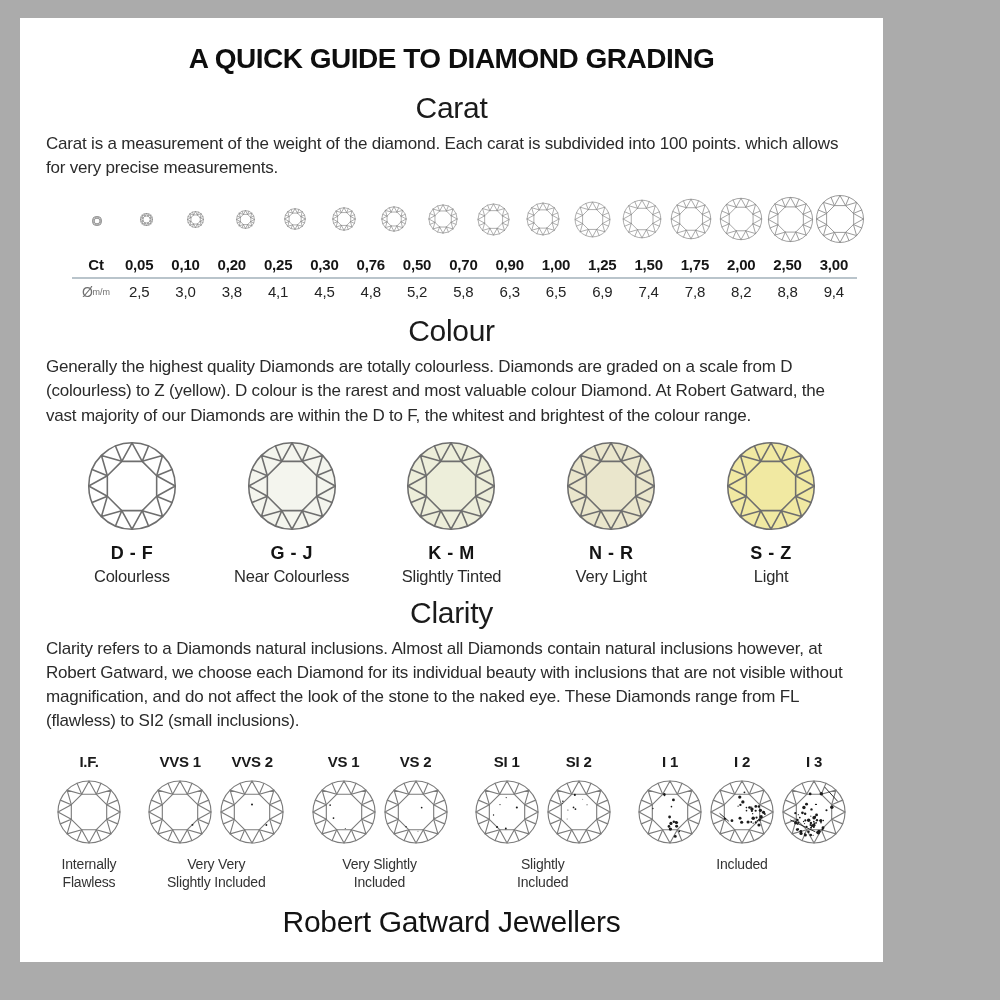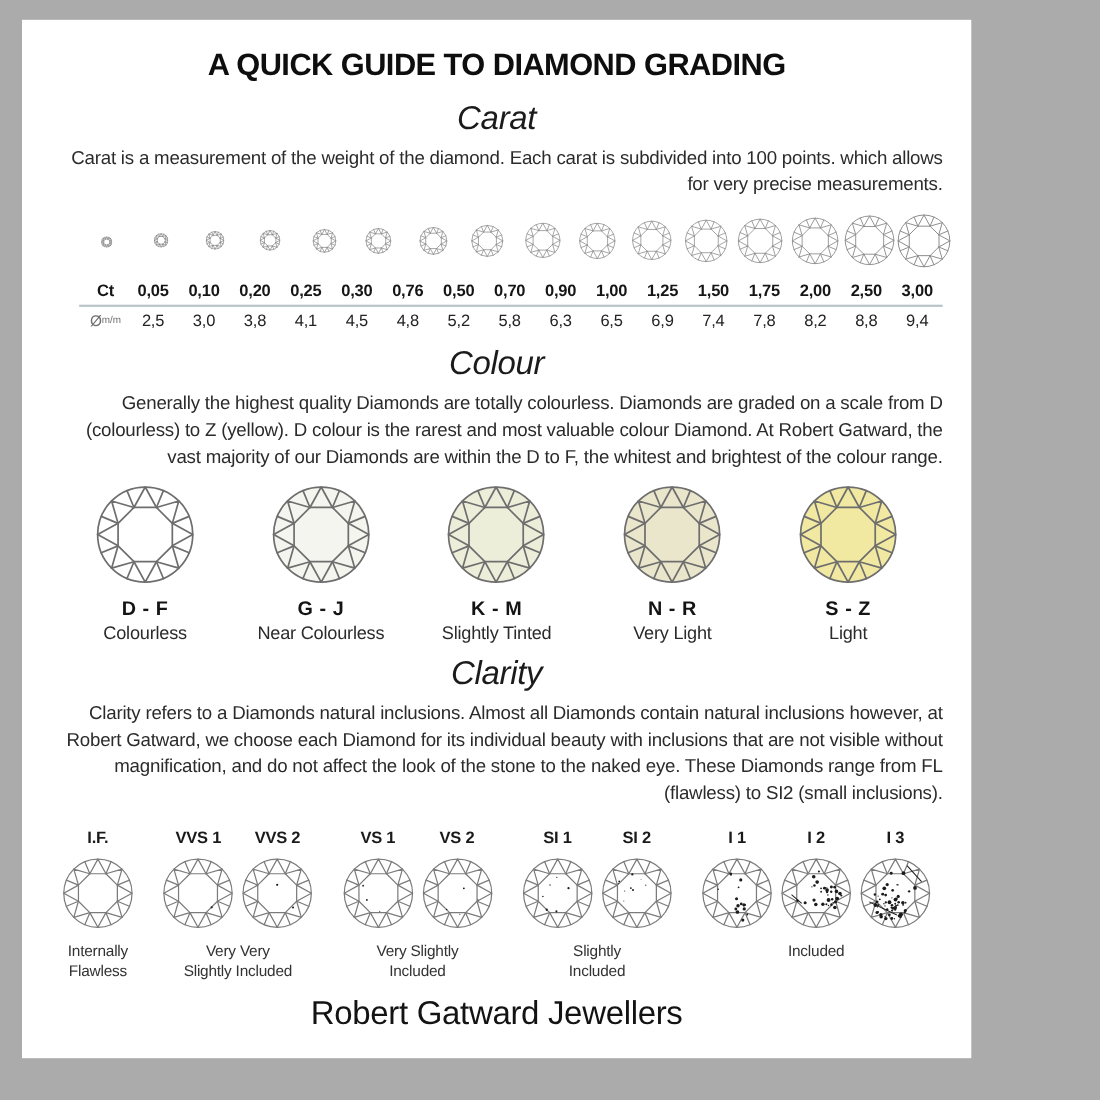--- a/index.html
+++ b/index.html
@@ -12,25 +12,25 @@
   }
   .page{
     position:absolute;left:20px;top:18px;width:863px;height:944px;
     background:#ffffff;overflow:hidden;
   }
   .title{
     text-align:center;font-weight:bold;font-size:28px;letter-spacing:-0.5px;
     margin-top:25px;color:#0e0e0e;
   }
   .section-head{
-    text-align:center;font-size:30px;font-weight:400;color:#1b1b1b;letter-spacing:-0.3px;font-style:italic;
+    text-align:center;font-size:30px;font-weight:400;color:#1b1b1b;letter-spacing:-0.3px;
   }
   #carat-head{margin-top:16px;}
   .para{
-    text-align:right;font-size:17px;line-height:1.42;color:#2b2b2b;
+    text-align:left;font-size:17px;line-height:1.42;color:#2b2b2b;
     margin:7px 26px 0;letter-spacing:-0.2px;
   }
   
   #carat-gems{
     display:grid;grid-template-columns:repeat(16,1fr);
     align-items:center;justify-items:center;
     height:62px;margin:10px 18px 0 52px;
   }
   
   #carat-table{margin:4px 26px 0 52px;}

